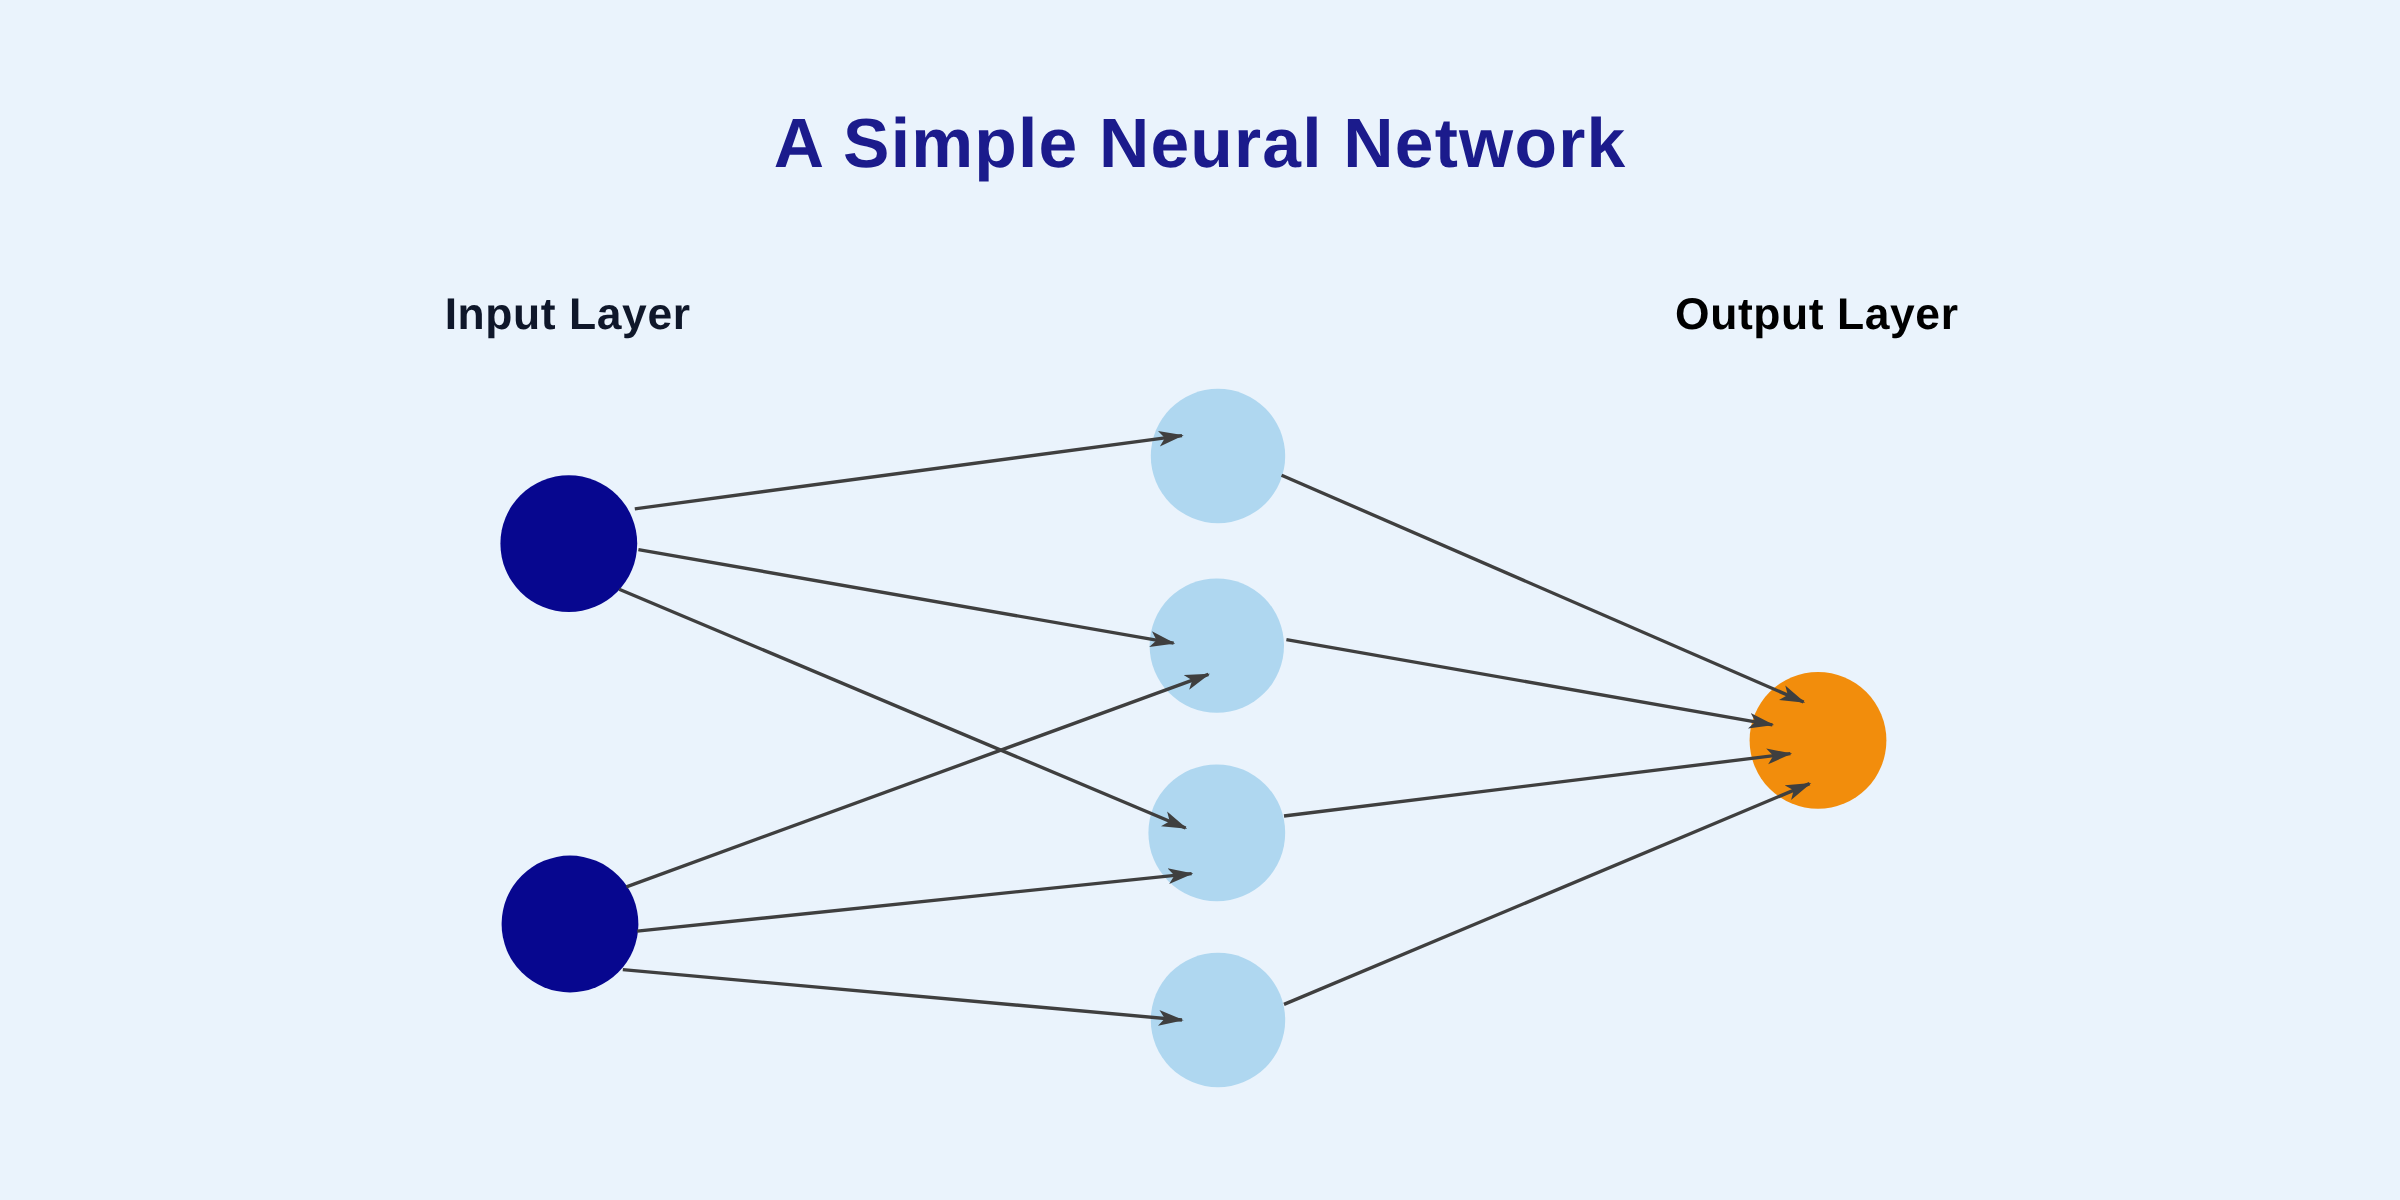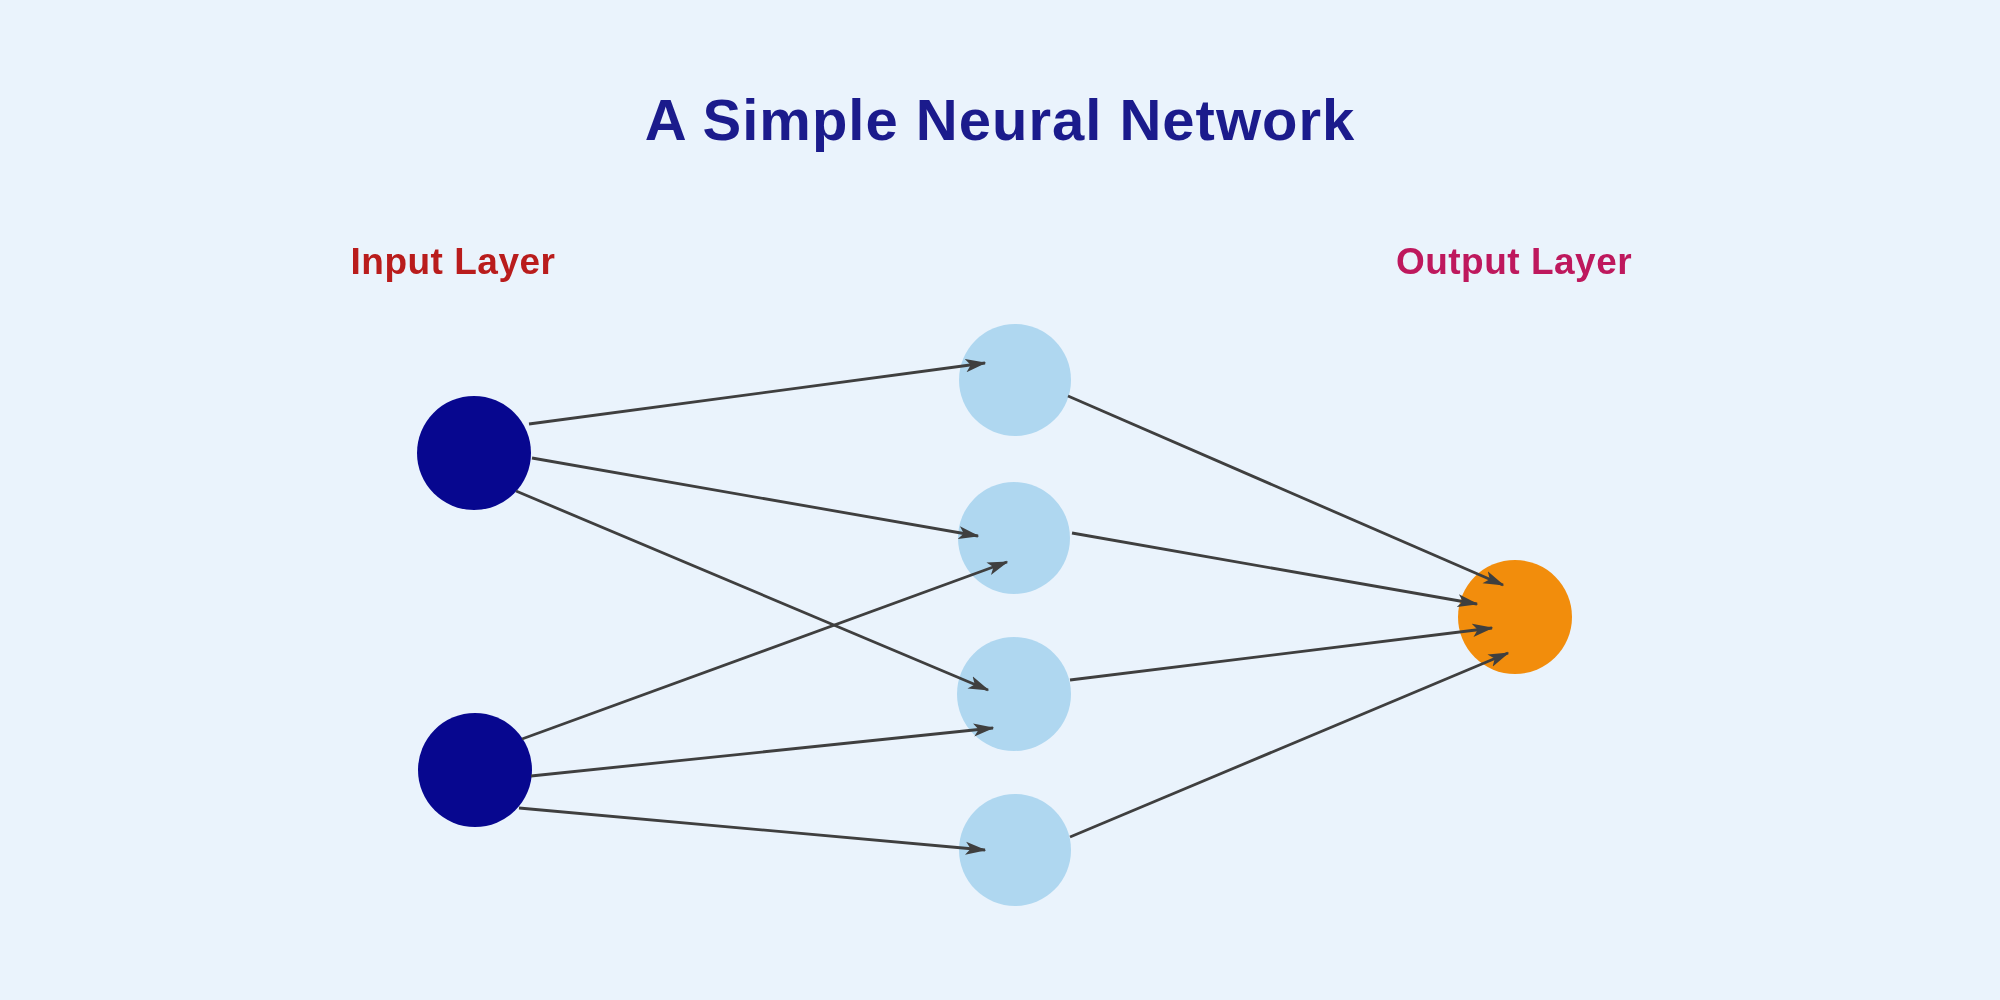--- a/index.html
+++ b/index.html
@@ -45,22 +45,22 @@
     height: 1000px;
     display: block;
   }
 </style>
 </head>
 <body style="background: rgb(234, 243, 252);">
 
 <div class="canvas" style="background: rgb(234, 243, 252);">
   <h1 class="figure-title" style="color: rgb(27, 27, 140);">A Simple Neural Network</h1>
 
-  <span class="layer-label" style="left: 453px; color: #b91c1c;">Input Layer</span>
-  <span class="layer-label" style="left: 1514px; color: #be185d;">Output Layer</span>
+  <span class="layer-label" style="left: 473px; color: #0f172a;">Input Layer</span>
+  <span class="layer-label" style="left: 1514px; color: #000000;">Output Layer</span>
 
   <svg class="network" viewBox="0 0 2000 1000" xmlns="http://www.w3.org/2000/svg">
       <defs>
         <marker id="arrowhead" viewBox="0 0 14 10" refX="13" refY="5" markerWidth="21" markerHeight="15" markerUnits="userSpaceOnUse" orient="auto">
           <path d="M0,0.6 L14,5 L0,9.4 L3.4,5 Z" fill="#3F3F3F"></path>
         </marker>
       </defs>
       <circle cx="474" cy="453" r="57" fill="#07078F"></circle>
       <circle cx="475" cy="770" r="57" fill="#07078F"></circle>
       <circle cx="1015" cy="380" r="56" fill="#AFD7F0"></circle>

